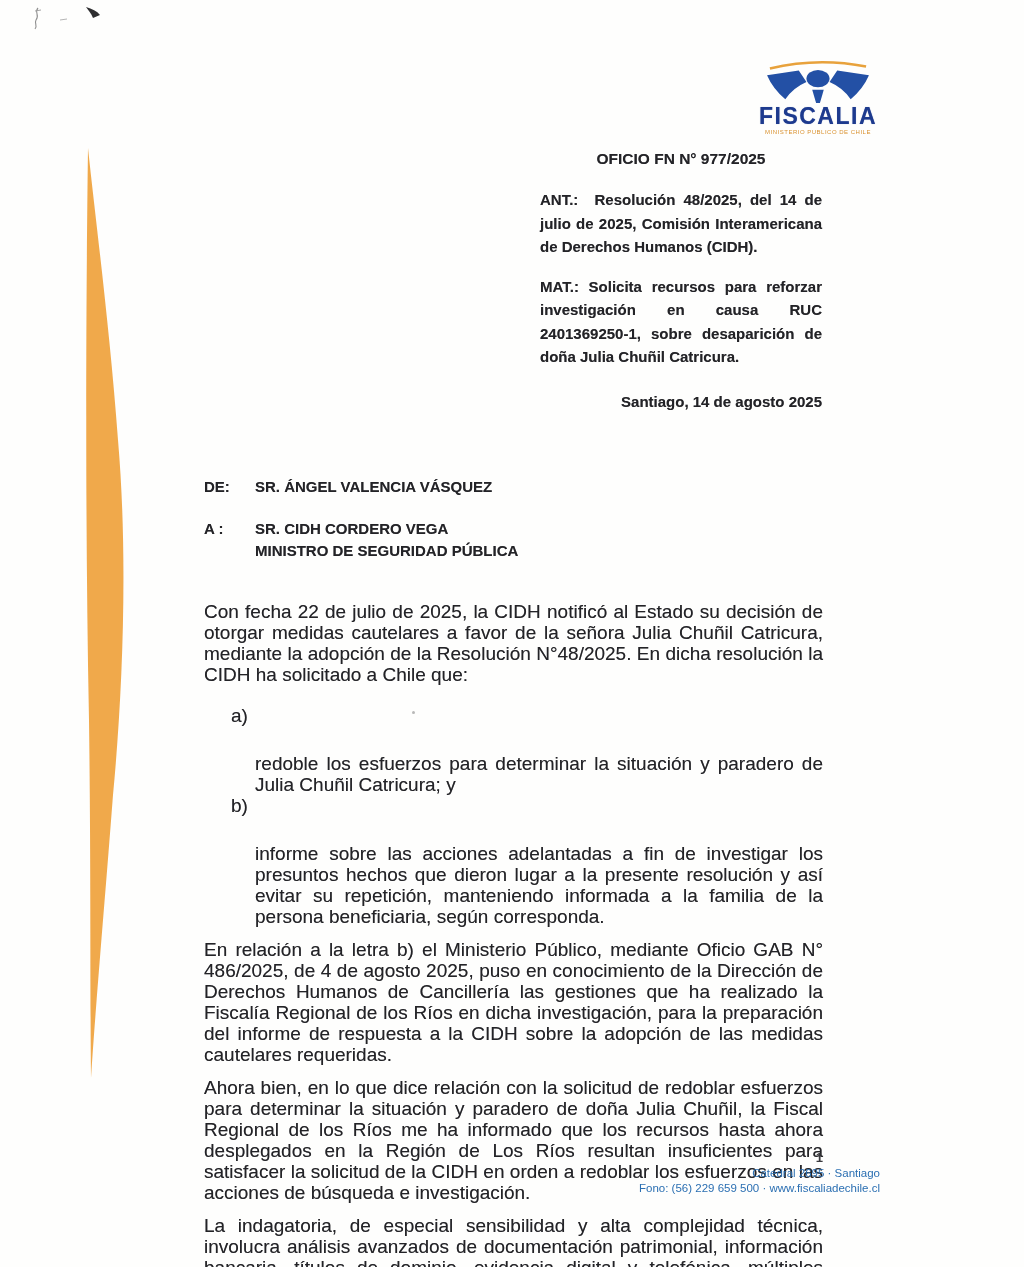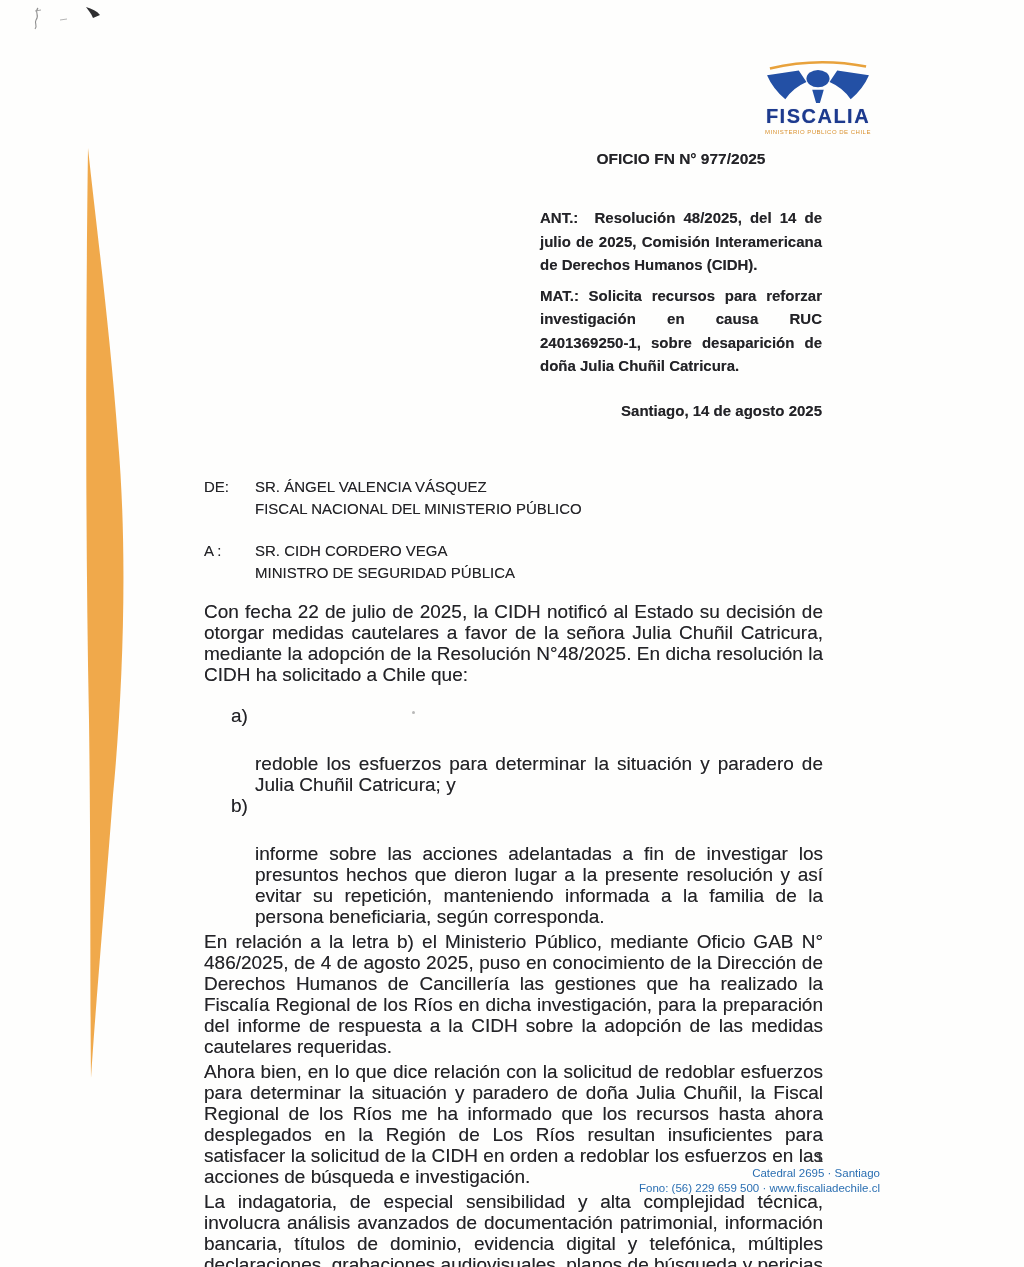--- a/index.html
+++ b/index.html
@@ -15,48 +15,48 @@
 
   
   .pen-marks{position:absolute;left:24px;top:2px;width:100px;height:34px;}
   .ribbon{position:absolute;left:0;top:0;width:200px;height:1267px;filter:blur(.4px);}
   .speck{position:absolute;left:412px;top:711px;width:3px;height:3px;border-radius:50%;background:#9a9a9a;opacity:.7;}
 
   
   .logo{position:absolute;left:748px;top:56px;width:140px;text-align:center;}
   .logo .emblem{width:122px;height:50px;display:block;margin:0 auto;}
   .logo .wordmark{
-    display:block;font-weight:700;font-size:20px;letter-spacing:1.5px;
+    display:block;font-weight:700;font-size:23px;letter-spacing:1.5px;
     color:#1d3a8e;line-height:24px;margin-top:-2px;
     text-shadow:0 0 .7px rgba(29,58,142,.6);
   }
   .logo .tagline{
     display:block;font-size:6px;letter-spacing:.5px;color:#d9912f;
     line-height:8px;filter:blur(.35px);white-space:nowrap;
   }
 
   
   .right-col{position:absolute;left:540px;top:149px;width:282px;}
   .right-col p{margin:0;font-weight:700;font-size:15px;line-height:23.5px;text-align:justify;}
   .right-col .oficio{font-size:15.5px;line-height:19px;text-align:center;}
-  .right-col .ant{margin-top:38px;}
-  .right-col .mat{margin-top:7px;}
+  .right-col .ant{margin-top:20px;}
+  .right-col .mat{margin-top:16px;}
   .right-col .dateline{margin-top:21px;text-align:right;}
 
   
-  .recipients{position:absolute;left:204px;top:476px;width:640px;font-weight:400;font-size:15px;line-height:22px;}
+  .recipients{position:absolute;left:204px;top:476px;width:640px;font-weight:700;font-size:15px;line-height:22px;}
   .recip{display:flex;}
   .recip + .recip{margin-top:20px;}
   .recip .rlabel{width:51px;flex:none;}
   .recip .rlines{flex:1;}
 
   
   .body-text{position:absolute;left:204px;top:601px;width:619px;font-size:19px;line-height:21px;}
   .body-text p{margin:0;text-align:justify;}
-  .body-text .gap{margin-top:4px;}
+  .body-text .gap{margin-top:12px;}
   .list{margin-top:20px;padding-left:27px;}
   .list-item{display:flex;}
   .list-item .marker{width:24px;flex:none;}
   .list-item .li-text{flex:1;text-align:justify;margin-top:48px;}
 
   
   .footer{position:absolute;top:1149px;right:144px;text-align:right;color:#2b6fb2;font-size:11.5px;line-height:15px;}
   .footer .page-num{color:#3a3a3e;font-size:13px;font-weight:700;padding-right:57px;line-height:17px;}
 </style>
 </head>
@@ -99,21 +99,20 @@
     <p class="ant"><span>ANT.:</span>&nbsp; <span>Resolución 48/2025, del 14 de julio de 2025, Comisión Interamericana de Derechos Humanos (CIDH).</span></p>
     <p class="mat"><span>MAT.:</span> <span>Solicita recursos para reforzar investigación en causa RUC 2401369250-1, sobre desaparición de doña Julia Chuñil Catricura.</span></p>
     <p class="dateline">Santiago, 14 de agosto 2025</p>
   </div>
 
   <div class="recipients soft">
     <div class="recip">
       <span class="rlabel">DE:</span>
       <span class="rlines">
         <span>SR. ÁNGEL VALENCIA VÁSQUEZ</span><br>
-        <span>FISCAL NACIONAL DEL MINISTERIO PÚBLICO</span>
       </span>
     </div>
     <div class="recip">
       <span class="rlabel">A :</span>
       <span class="rlines">
         <span>SR. CIDH CORDERO VEGA</span><br>
         <span>MINISTRO DE SEGURIDAD PÚBLICA</span>
       </span>
     </div>
   </div>

